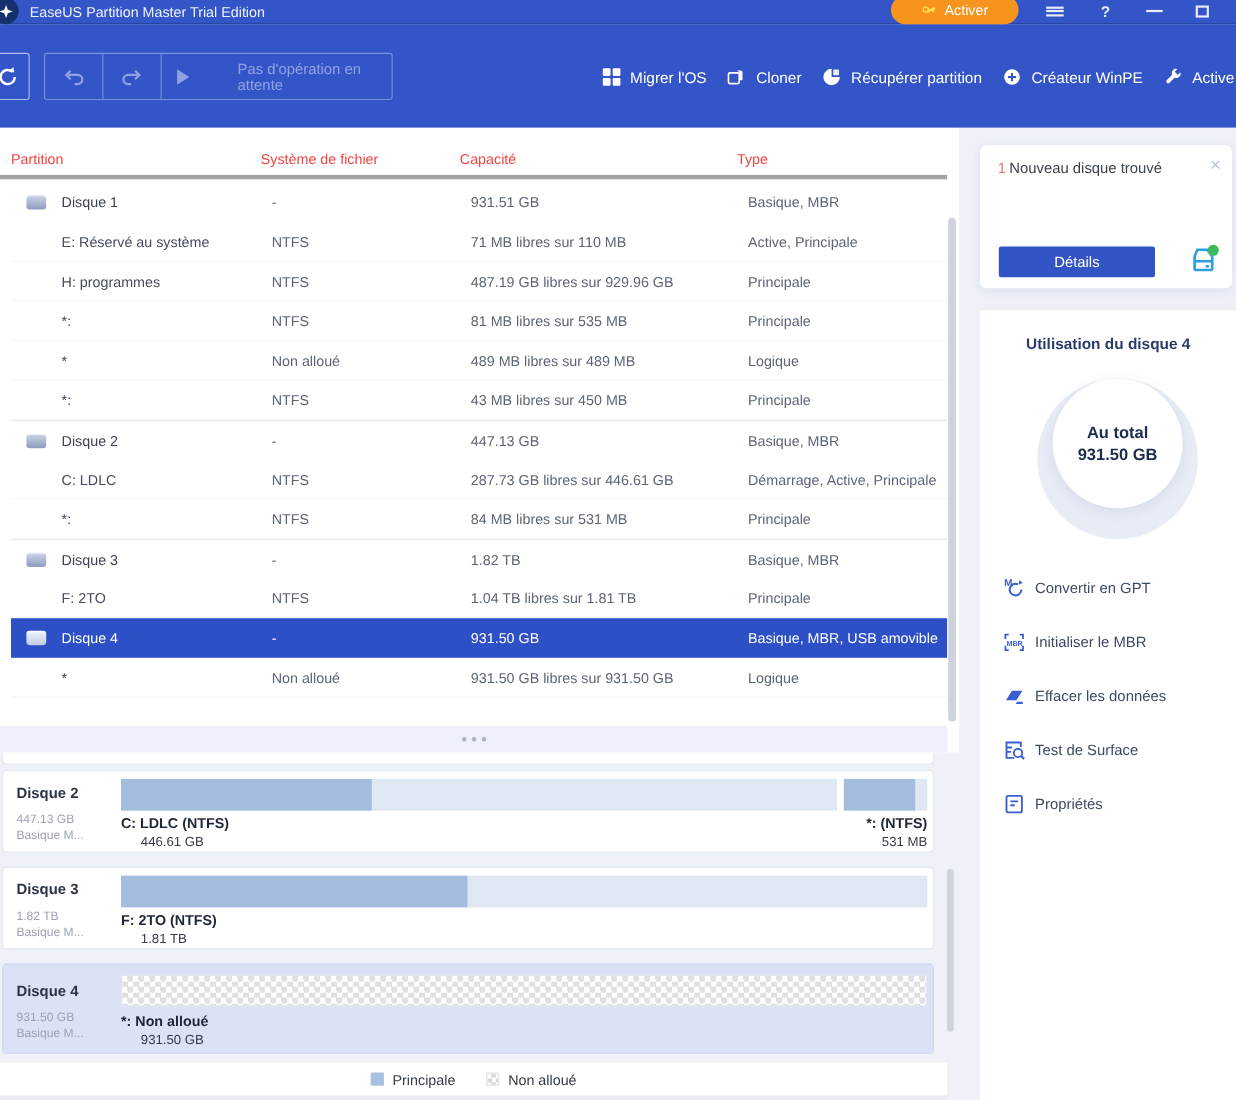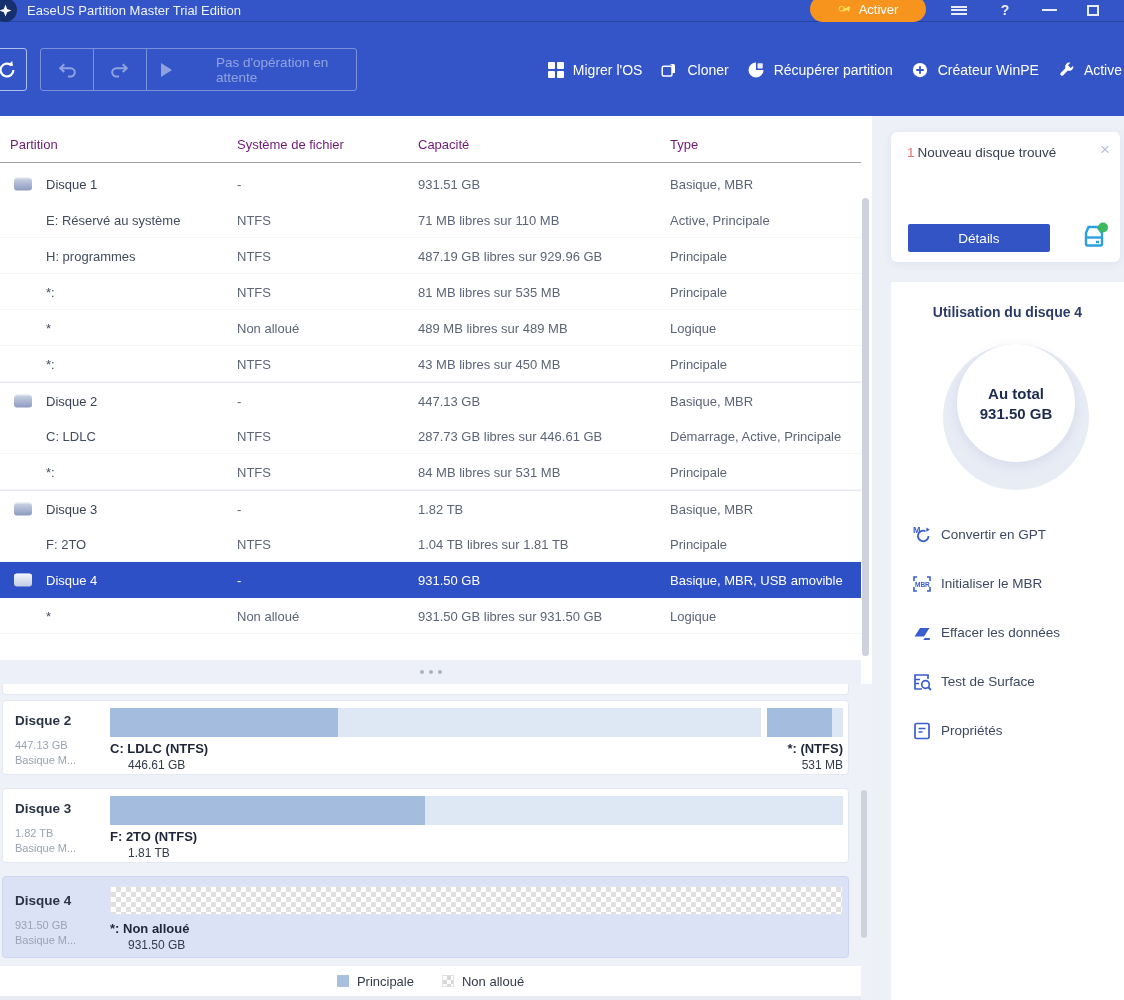--- a/index.html
+++ b/index.html
@@ -27,24 +27,24 @@
   .tb-undo,.tb-redo { width:53px; border-right:1px solid rgba(255,255,255,.35); cursor:pointer; }
   .tb-pending { flex:1; gap:10px; color:rgba(255,255,255,.45); font-size:13.5px; padding-left:14px; justify-content:flex-start !important; }
   .play-tri { width:0; height:0; border-left:11px solid rgba(255,255,255,.45); border-top:7px solid transparent; border-bottom:7px solid transparent; }
   .tb-right { position:absolute; right:2px; top:26px; height:43px; display:flex; align-items:center; gap:18px; }
   .tb-btn { display:flex; align-items:center; gap:9px; color:#fff; font-size:14px; cursor:pointer; white-space:nowrap; }
   .grid-ico { display:grid; grid-template-columns:7px 7px; grid-template-rows:7px 7px; gap:2px; }
   .grid-ico b { background:#fff; border-radius:1px; }
 
   
   .main-left { position:absolute; left:0; top:116px; width:872px; height:884px; background:#fff; }
-  .thead { position:absolute; left:0; top:14px; width:861px; height:33px; border-bottom:1px solid #a3a3a3; font-size:13px; color:#701a75; }
+  .thead { position:absolute; left:0; top:14px; width:861px; height:33px; border-bottom:4px solid #a3a3a3; font-size:13px; color:#ef4444; }
   .thead span { position:absolute; top:7px; }
   .col-name { left:10px; } .col-fs { left:237px; } .col-cap { left:418px; } .col-type { left:670px; }
-  .tbody { position:absolute; left:0; top:50px; width:861px; }
+  .tbody { position:absolute; left:0; top:50px; width:861px;padding-left:10px; }
   .trow { position:relative; height:36px; font-size:13px; color:#5c6577; cursor:pointer; }
   .trow .cell { position:absolute; top:50%; transform:translateY(-50%); white-space:nowrap; }
   .trow .c-name { left:46px; color:#434c5e; }
   .trow.disk .c-name { color:#3a4254; }
   .trow .c-fs { left:237px; } .trow .c-cap { left:418px; } .trow .c-type { left:670px; }
   .trow.partition { border-bottom:1px solid #f4f5f8; }
   .trow.disk { border-top:1px solid #e6e9f0; }
   .trow.disk:first-child { border-top:none; }
   .disk-ico { position:absolute; left:14px; top:50%; transform:translateY(-50%); width:18px; height:13px; border-radius:3px; background:linear-gradient(#cdd5e6,#8d9bc0); box-shadow:inset 0 1px 0 rgba(255,255,255,.7); }
   .trow.selected { background:#2e50c6; color:#fff; border:none; }

